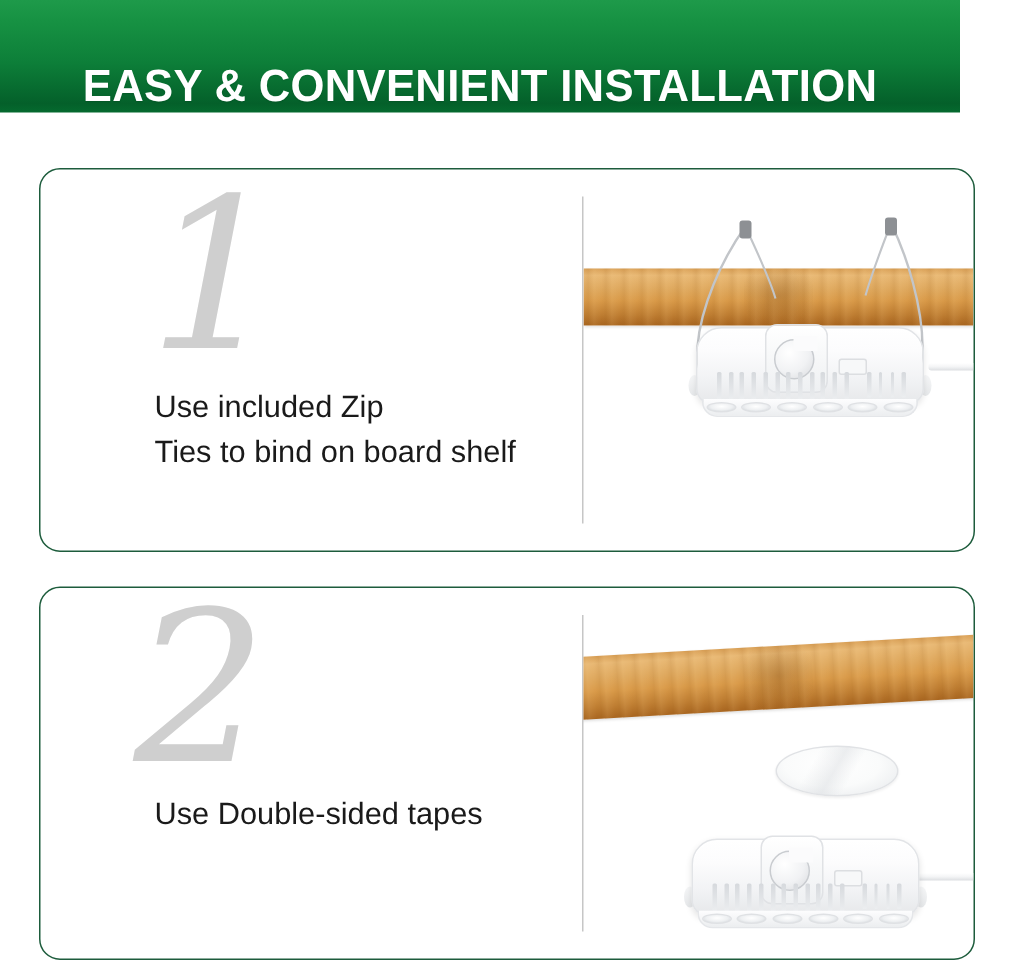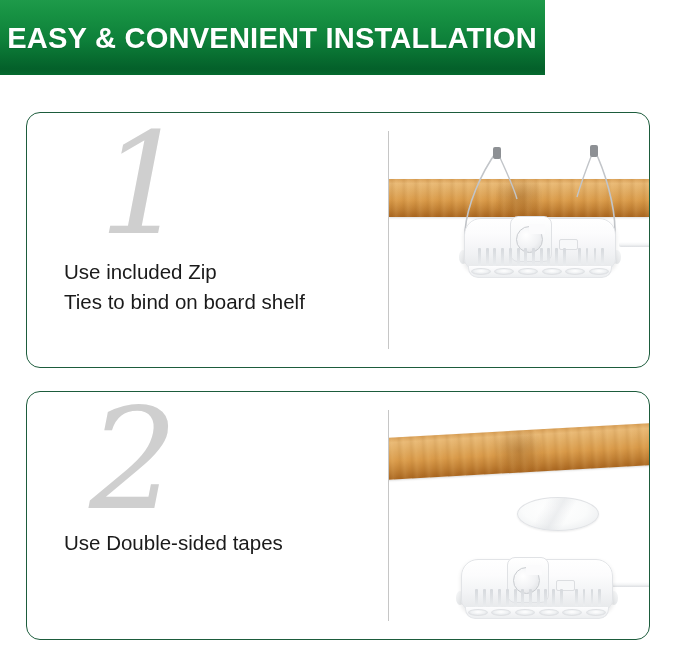--- a/index.html
+++ b/index.html
@@ -8,23 +8,23 @@
     background:#ffffff;
     font-family:"Liberation Sans", sans-serif;
     overflow:hidden;
     position:relative;
   }
 
   
   .header-banner{
     position:absolute;
     left:0;top:0;
-    width:545px;height:75px;
+    width:640px;height:75px;
     background:linear-gradient(to bottom,#1e9a4a 0%,#179243 18%,#0d7f39 55%,#04602a 92%,#056a2f 100%);
-    display:flex;align-items:center;justify-content:center;
+    display:flex;align-items:flex-end;justify-content:center;
   }
   .header-title{
     color:#ffffff;
     font-size:30px;
     font-weight:bold;
     letter-spacing:0.2px;
     font-family:"Liberation Sans", sans-serif;
     transform:scaleX(0.97);
     text-shadow:0 1px 1px rgba(0,0,0,0.12);
     white-space:nowrap;
@@ -71,21 +71,21 @@
     position:absolute;
     left:37px;
     width:320px;
     font-size:20.5px;
     line-height:30px;
     color:#1a1a1a;
     font-family:"Liberation Sans", sans-serif;
   }
   #card-1 .step-text{ top:144px; }
   #card-2 .step-text{ top:136px; }
-  .step-text div{white-space:nowrap;}
+  .step-text div{white-space:nowrap;margin-left:39px;}
 
   
   .divider{
     position:absolute;
     top:18px;
     left:361px;
     width:1px;
     height:calc(100% - 36px);
     background:#c6c6c6;
   }

